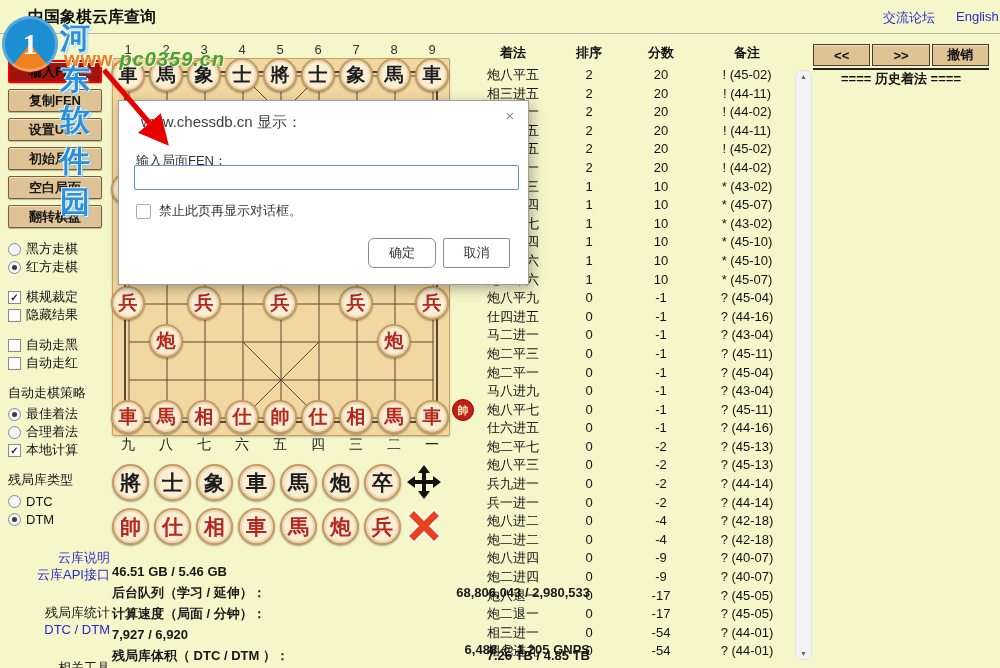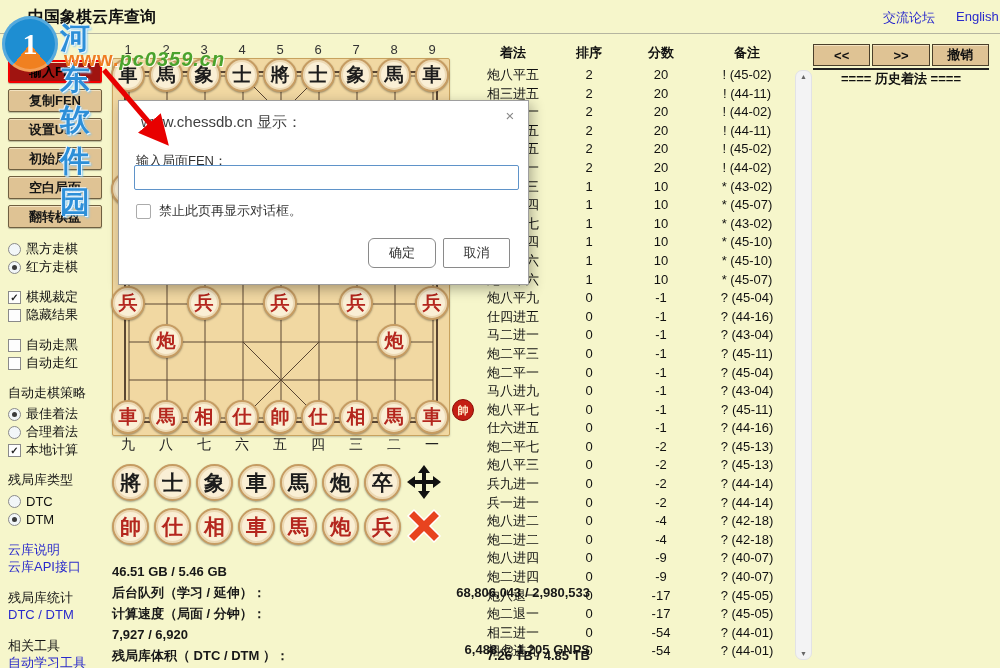--- a/index.html
+++ b/index.html
@@ -36,21 +36,21 @@
   .sgroup .gtitle{margin:2px 0 3px 0;color:#151515;}
   .srow{display:flex;align-items:center;gap:5px;height:18px;cursor:pointer;}
   .rd{width:11px;height:11px;border-radius:50%;border:1px solid #8a8a8a;background:#f2f6f8;
       display:inline-flex;align-items:center;justify-content:center;flex:0 0 auto;}
   .rd.checked::after{content:"";width:5px;height:5px;border-radius:50%;background:#3a3a3a;}
   .cb{width:11px;height:11px;border:1px solid #8a8a8a;background:#fdfdfd;
       display:inline-flex;align-items:center;justify-content:center;font-size:10px;font-weight:bold;
       color:#222;flex:0 0 auto;}
   .cb.checked::after{content:"✓";}
   .slink{color:#2a2acc;height:17px;line-height:17px;cursor:pointer;}
-  .slinks{margin-top:13px;}
+  .slinks{margin-top:21px;text-align:right;}
   .stitle{margin-top:14px;color:#151515;height:17px;line-height:17px;}
 
   
   .board{position:absolute;left:112px;top:58px;width:336px;height:376px;background:#f1d8a2;
          border:1px solid #c8a25e;border-radius:2px;box-shadow:0 1px 2px rgba(0,0,0,.2);}
   .colnums{position:absolute;left:112px;top:42px;width:336px;height:15px;font-size:13px;color:#333;}
   .colnums span{position:absolute;transform:translateX(-50%);}
   .rownums{position:absolute;left:112px;top:436px;width:336px;height:16px;font-size:14px;color:#222;}
   .rownums span{position:absolute;transform:translateX(-50%);}
   .piece{position:absolute;width:30px;height:30px;border-radius:50%;background:#faefd5;

